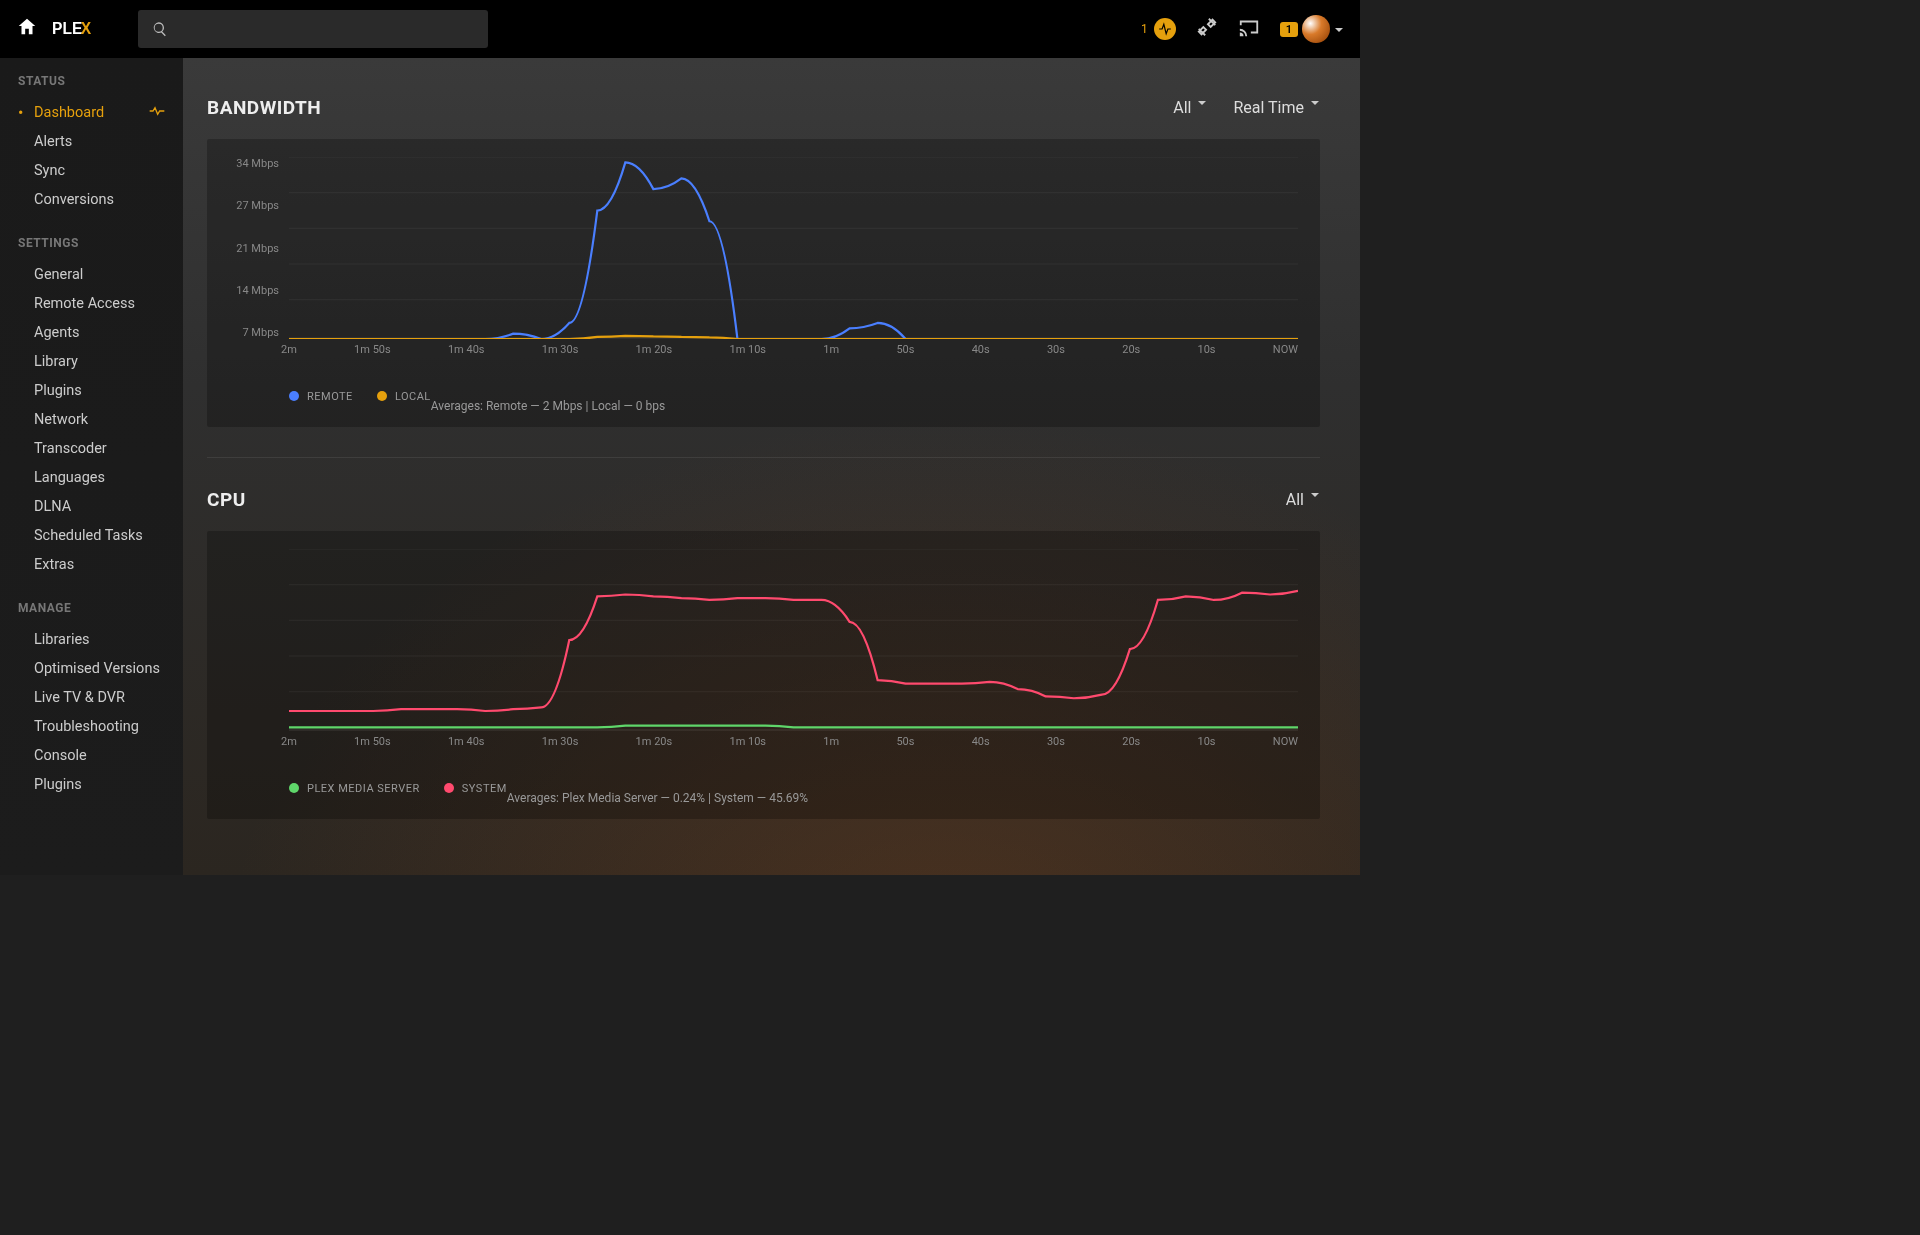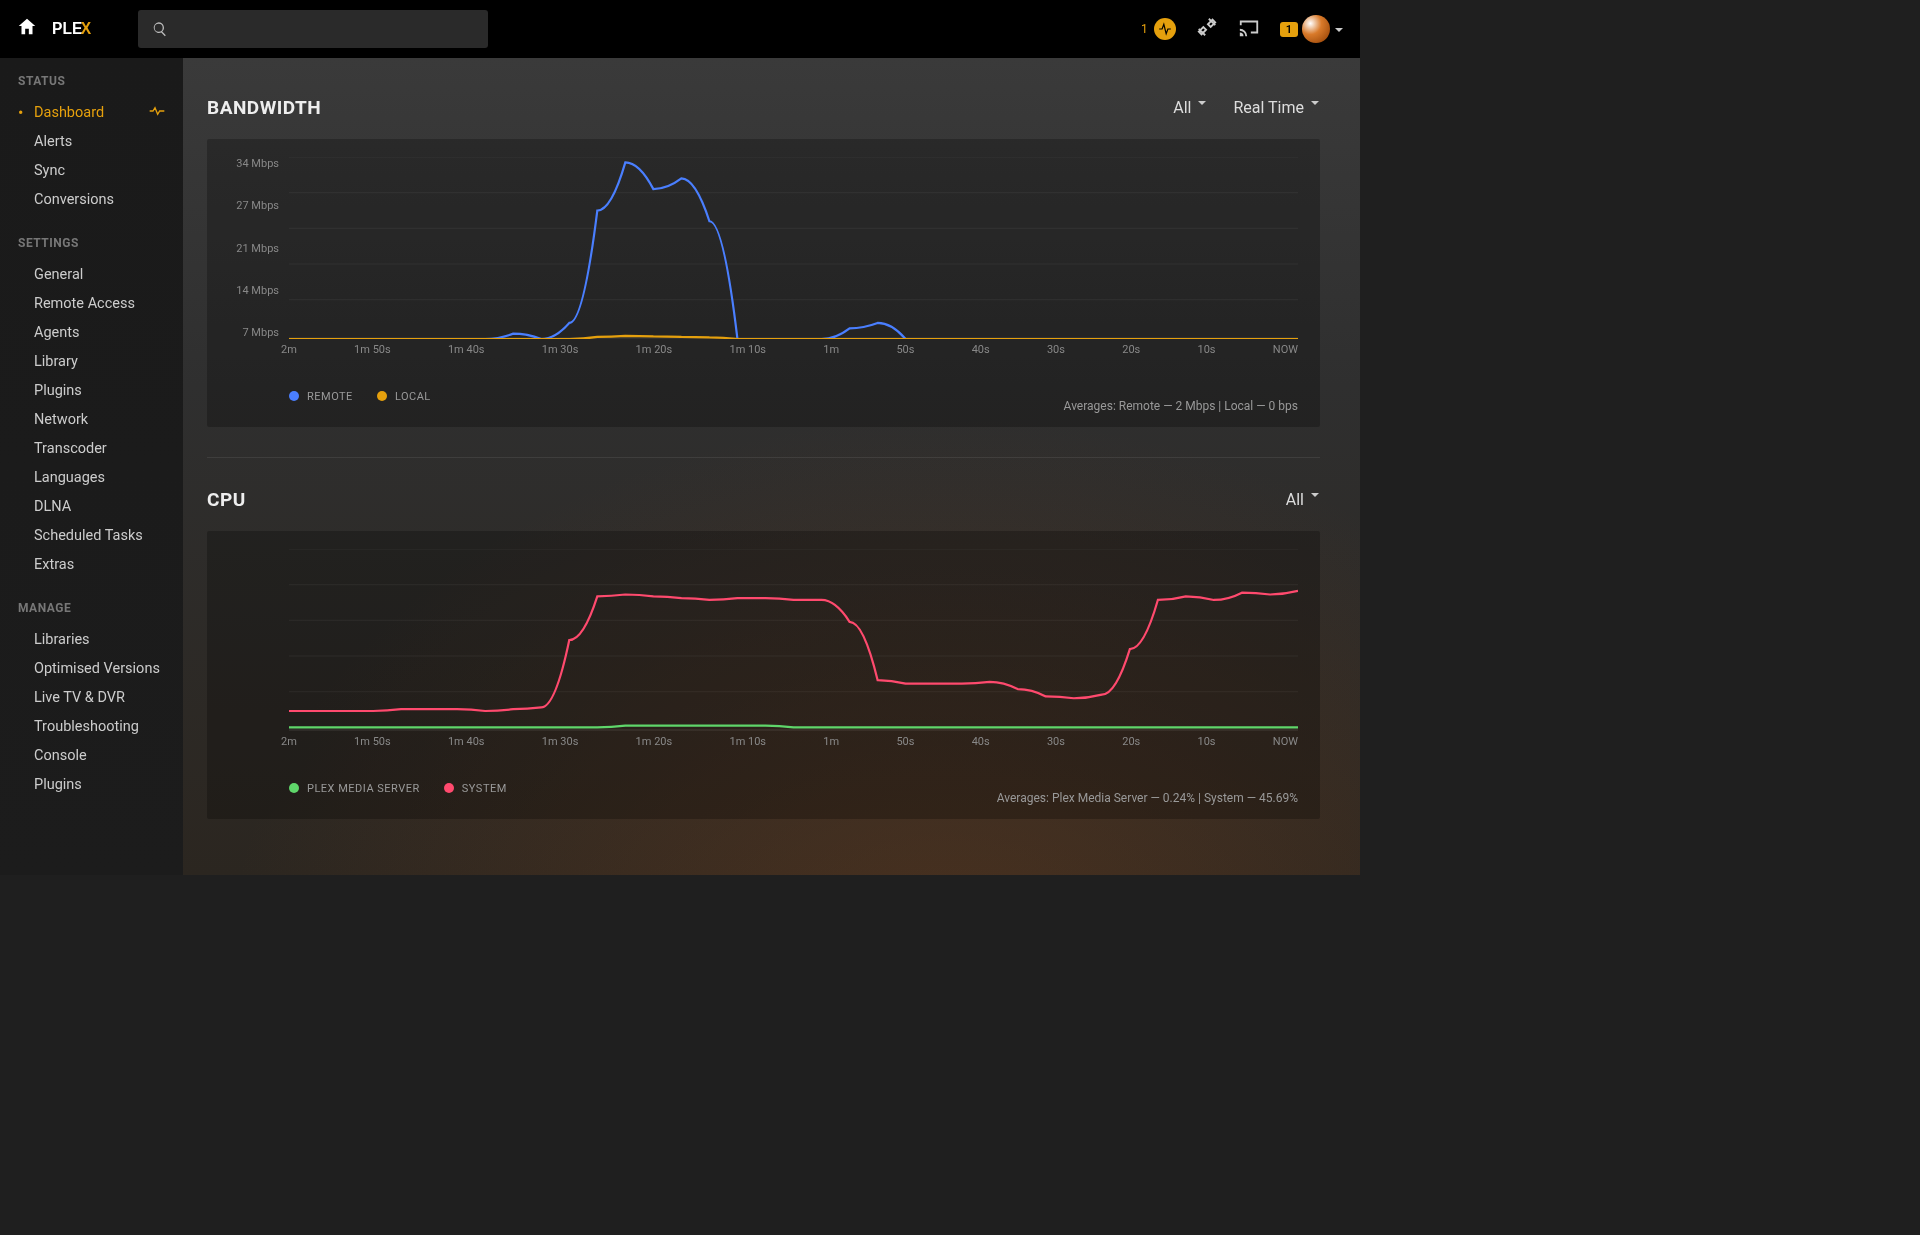--- a/index.html
+++ b/index.html
@@ -125,21 +125,21 @@
 }
 .plot svg { width: 100%; height: 100%; }
 .gridline { stroke: rgba(255,255,255,0.06); stroke-width: 1; }
 .baseline { stroke: rgba(255,255,255,0.12); stroke-width: 1; }
 .x-axis {
   position: absolute; left: 52px; right: 0; bottom: 0; height: 24px;
   display: flex; justify-content: space-between;
 }
 .x-tick { color: #888; font-size: 11px; white-space: nowrap; }
 .chart-footer {
-  display: flex; justify-content: space-between; align-items: center;
+  display: flex; justify-content: flex-start; align-items: center;
   margin-top: 12px;
 }
 .legend { display: flex; gap: 24px; padding-left: 60px; }
 .legend-item { display: flex; align-items: center; gap: 8px; color: #999; font-size: 11px; letter-spacing: 0.5px; }
 .legend-dot { width: 10px; height: 10px; border-radius: 50%; }
 .avg-text { color: #999; font-size: 12px; margin-top: 20px; }
 
 .content-wrap { padding-left: 24px; padding-top: 38px; }
 </style>
 </head>

